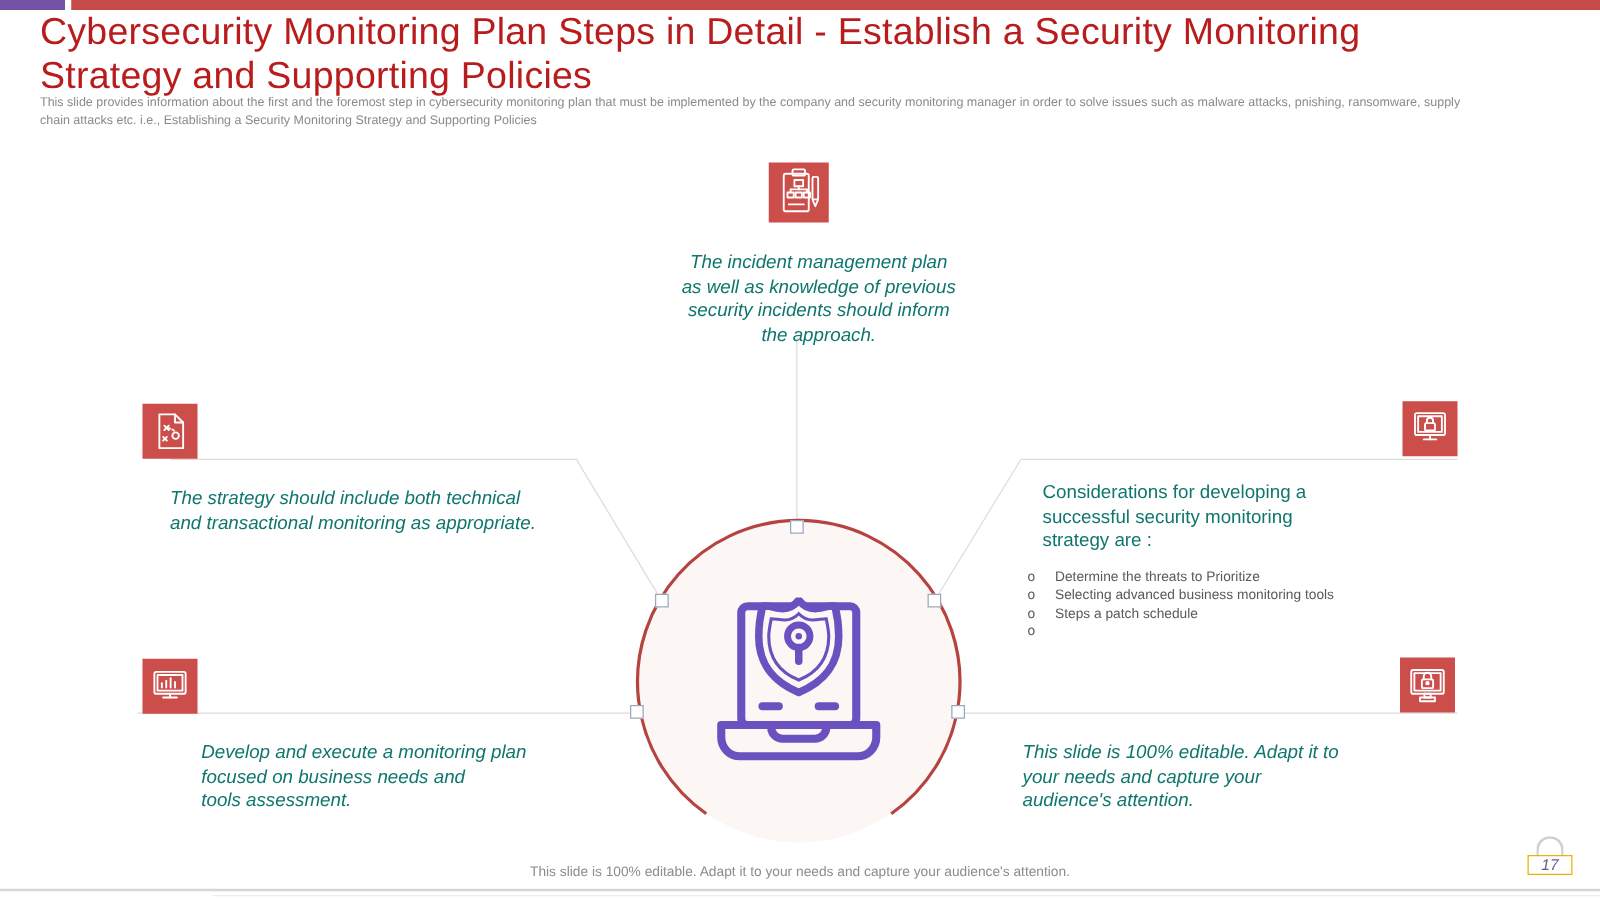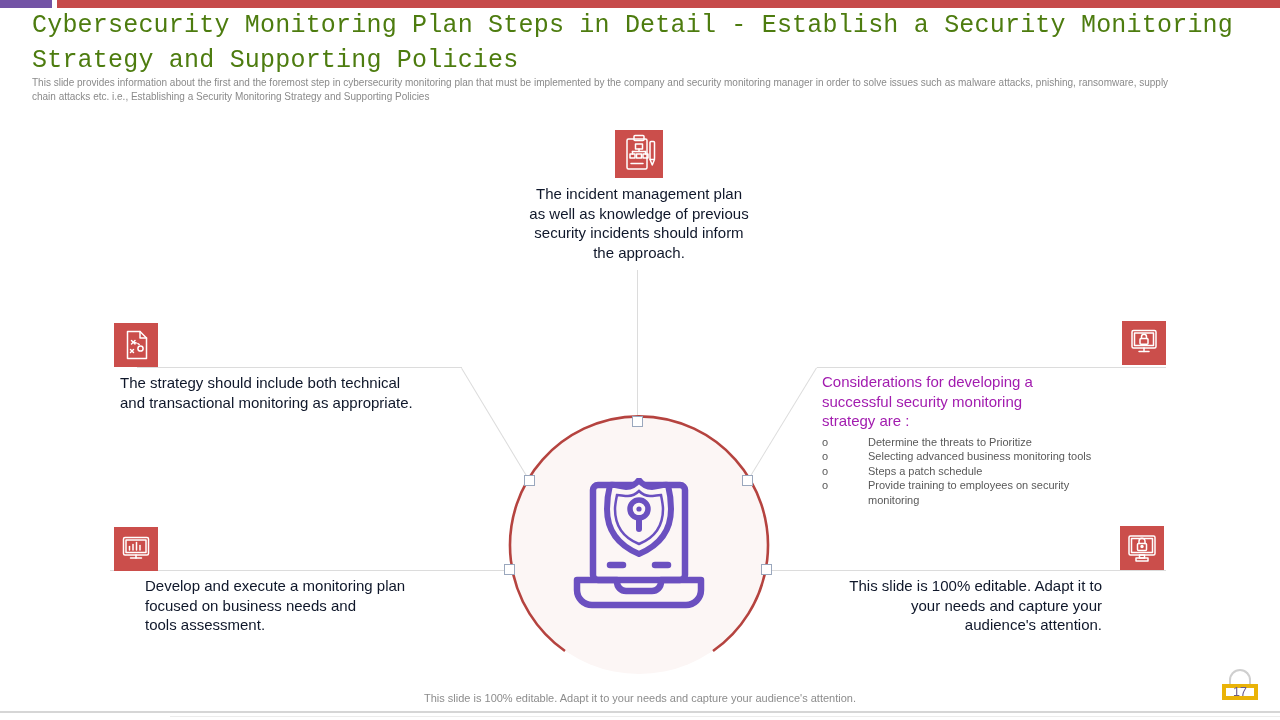--- a/index.html
+++ b/index.html
@@ -3,44 +3,44 @@
 <meta charset="utf-8">
 <style>
   html,body{margin:0;padding:0;background:#fff;}
   body{width:1280px;height:720px;position:relative;overflow:hidden;
        font-family:"Liberation Sans",sans-serif;-webkit-font-smoothing:antialiased;}
   .abs{position:absolute;}
   
   #bar-purple{left:0;top:0;width:52px;height:8px;background:#7353A5;}
   #bar-red{left:57px;top:0;width:1223px;height:8px;background:#C64A4A;}
   
-  #title{left:32px;top:8px;width:1225px;margin:0;font-size:25px;line-height:35px;
-         font-weight:400;color:#4d7c0f;white-space:pre-line;letter-spacing:.2px;font-family:Liberation Mono, monospace;}
+  #title{left:32px;top:8px;width:1225px;margin:0;font-size:30px;line-height:35px;
+         font-weight:400;color:#b91c1c;white-space:pre-line;letter-spacing:.2px;}
   #subtitle{left:32px;top:76px;width:1230px;margin:0;font-size:10px;line-height:13.5px;
             color:#8A8A8A;white-space:pre-line;}
   
   .tile{background:#CB4E4B;display:flex;align-items:center;justify-content:center;}
   #tile-top{left:615px;top:130px;width:48px;height:48px;}
   #tile-lt{left:114px;top:323px;width:44px;height:44px;}
   #tile-rt{left:1122px;top:321px;width:44px;height:44px;}
   #tile-lb{left:114px;top:527px;width:44px;height:44px;}
   #tile-rb{left:1120px;top:526px;width:44px;height:44px;}
   .tile svg{display:block;}
   
-  .bodytext{font-size:15px;line-height:19.5px;color:#0f172a;white-space:pre-line;margin:0;}
+  .bodytext{font-size:15px;line-height:19.5px;color:#0f766e;white-space:pre-line;margin:16px;font-style:italic;}
   #text-top{left:495px;top:184px;width:288px;text-align:center;}
   #text-lt{left:120px;top:373px;width:340px;}
   #text-lb{left:145px;top:576px;width:320px;}
-  #text-rb{left:802px;top:576px;width:300px;text-align:right;}
+  #text-rb{left:802px;top:576px;width:300px;}
   #block-rt{left:822px;top:372px;width:290px;}
-  #rt-heading{font-size:15px;line-height:19.5px;color:#a21caf;white-space:pre-line;margin:0;}
+  #rt-heading{font-size:15px;line-height:19.5px;color:#0f766e;white-space:pre-line;margin:12px;}
   #rt-list{margin:4px 0 0 0;padding:0;list-style:none;}
   #rt-list li{display:flex;font-size:11px;line-height:14.5px;color:#595959;}
   #rt-list .marker{width:22px;flex:0 0 22px;color:#595959;}
-  #rt-list .btxt{white-space:pre-line;margin-left:24px;}
+  #rt-list .btxt{white-space:pre-line;}
   
   .line{background:#DCDCDC;height:1px;}
   #line-top-v{left:637px;top:270px;width:1px;height:147px;}
   #line-lt-h{left:137px;top:367px;width:325px;}
   #line-lt-d{left:462px;top:368px;width:132px;transform-origin:0 0;transform:rotate(58.9deg);}
   #line-rt-h{left:817px;top:367px;width:349px;}
   #line-rt-d{left:817px;top:368px;width:132px;transform-origin:0 0;transform:rotate(121.4deg);}
   #line-lb-h{left:110px;top:570px;width:394px;}
   #line-rb-h{left:772px;top:570px;width:394px;}
   
@@ -49,23 +49,23 @@
   .handle{width:11px;height:11px;background:#fff;border:1px solid #9AA7BD;box-sizing:border-box;}
   #h-top{left:632px;top:416px;} #h-lt{left:524px;top:475px;} #h-rt{left:742px;top:475px;}
   #h-lb{left:504px;top:564px;} #h-rb{left:761px;top:564px;}
   
   #footer-note{left:0;top:692px;width:1280px;text-align:center;margin:0;
                font-size:11px;color:#8C8C8C;}
   #footer-line1{left:0;top:711px;width:1280px;height:2px;background:#D6D6D6;}
   #footer-line2{left:170px;top:716px;width:1110px;height:1px;background:#ECECEC;}
   #lock-shackle{left:1229px;top:669px;width:22px;height:20px;border:2px solid #CFCFCF;
                 border-bottom:none;border-radius:11px 11px 0 0;box-sizing:border-box;background:#fff;}
-  #lock-body{left:1222px;top:684px;width:36px;height:16px;background:#fff;border:4px solid #eab308;
+  #lock-body{left:1222px;top:684px;width:36px;height:16px;background:#fff;border:1px solid #eab308;
              box-sizing:border-box;display:flex;align-items:center;justify-content:center;
-             font-size:12.5px;color:#6A5B8A;}
+             font-size:12.5px;color:#6A5B8A;font-style:italic;}
 </style>
 </head>
 <body>
 
 <div class="abs" id="bar-purple"></div>
 <div class="abs" id="bar-red"></div>
 
 <h1 class="abs" id="title">Cybersecurity Monitoring Plan Steps in Detail - Establish a Security Monitoring
 Strategy and Supporting Policies</h1>
 <p class="abs" id="subtitle">This slide provides information about the first and the foremost step in cybersecurity monitoring plan that must be implemented by the company and security monitoring manager in order to solve issues such as malware attacks, pnishing, ransomware, supply
@@ -163,22 +163,20 @@
     <li>
       <span class="marker">o</span>
       <span class="btxt">Selecting advanced business monitoring tools</span>
     </li>
     <li>
       <span class="marker">o</span>
       <span class="btxt">Steps a patch schedule</span>
     </li>
     <li>
       <span class="marker">o</span>
-      <span class="btxt">Provide training to employees on security
-monitoring</span>
     </li>
   </ul>
 </div>
 
 <div class="abs tile" id="tile-lb">
   <svg width="44" height="44" viewBox="0 0 44 44" fill="none" stroke="#FFFFFF" stroke-width="1.5" stroke-linejoin="round" stroke-linecap="round">
     <rect x="9.5" y="10.5" width="25" height="17.5" rx="1.5"></rect>
     <rect x="12" y="13" width="20" height="12.5"></rect>
     <line x1="15.5" y1="23" x2="15.5" y2="19.5"></line>
     <line x1="19" y1="23" x2="19" y2="17.5"></line>

